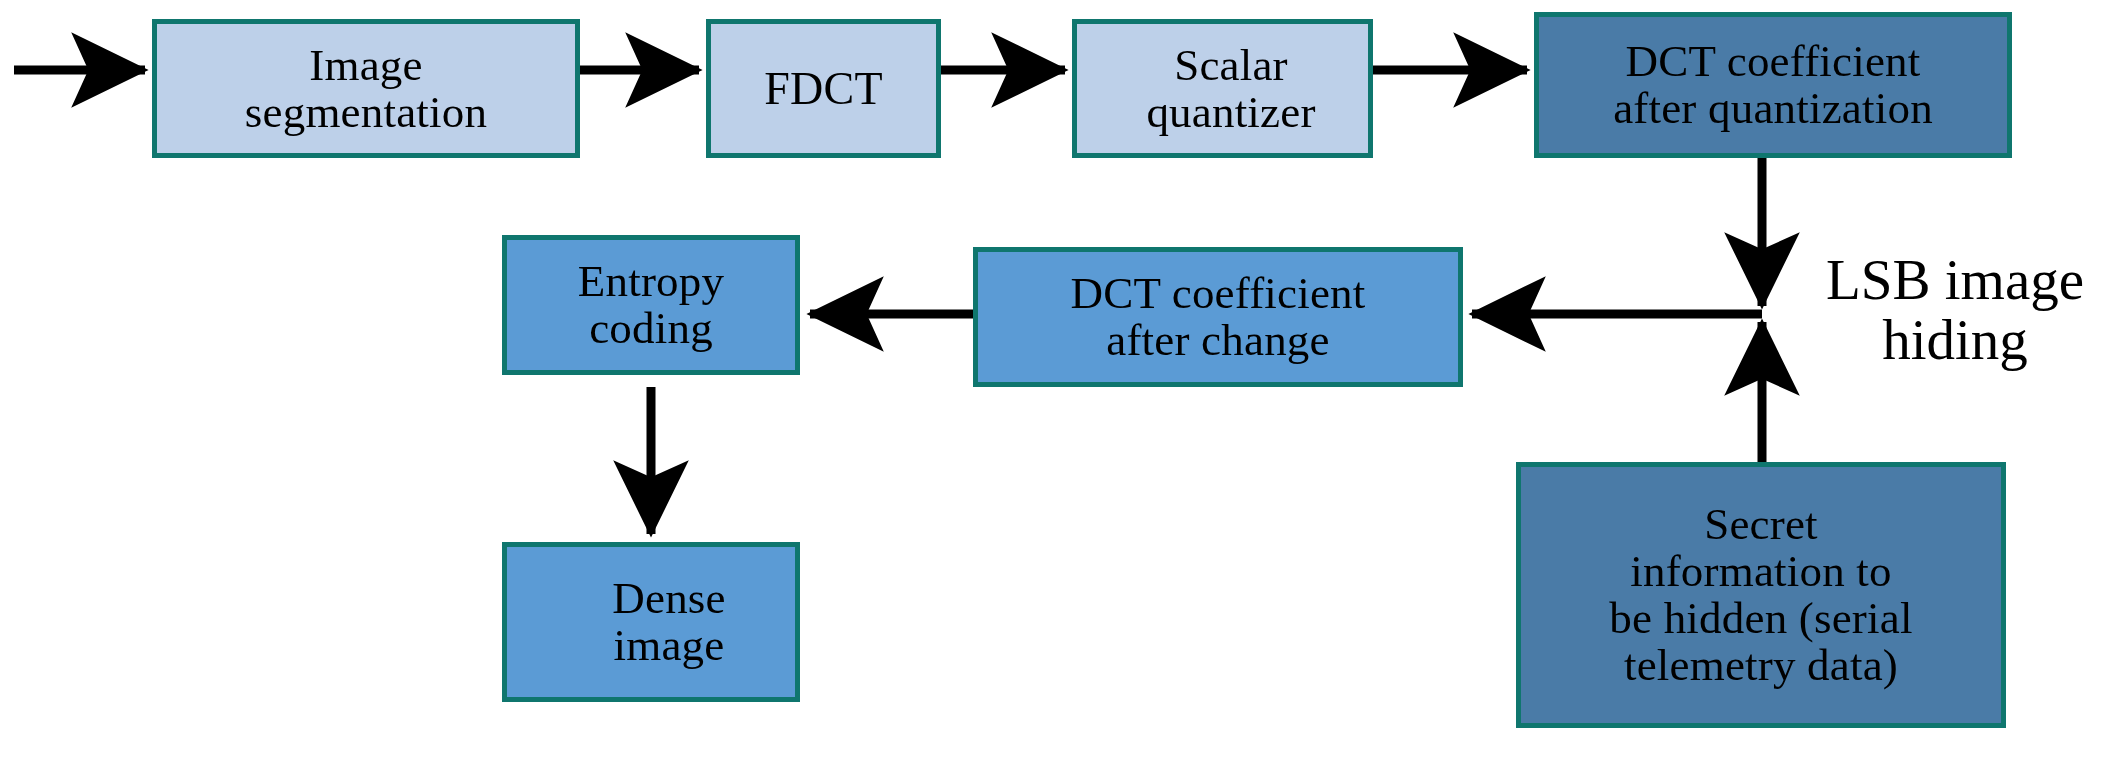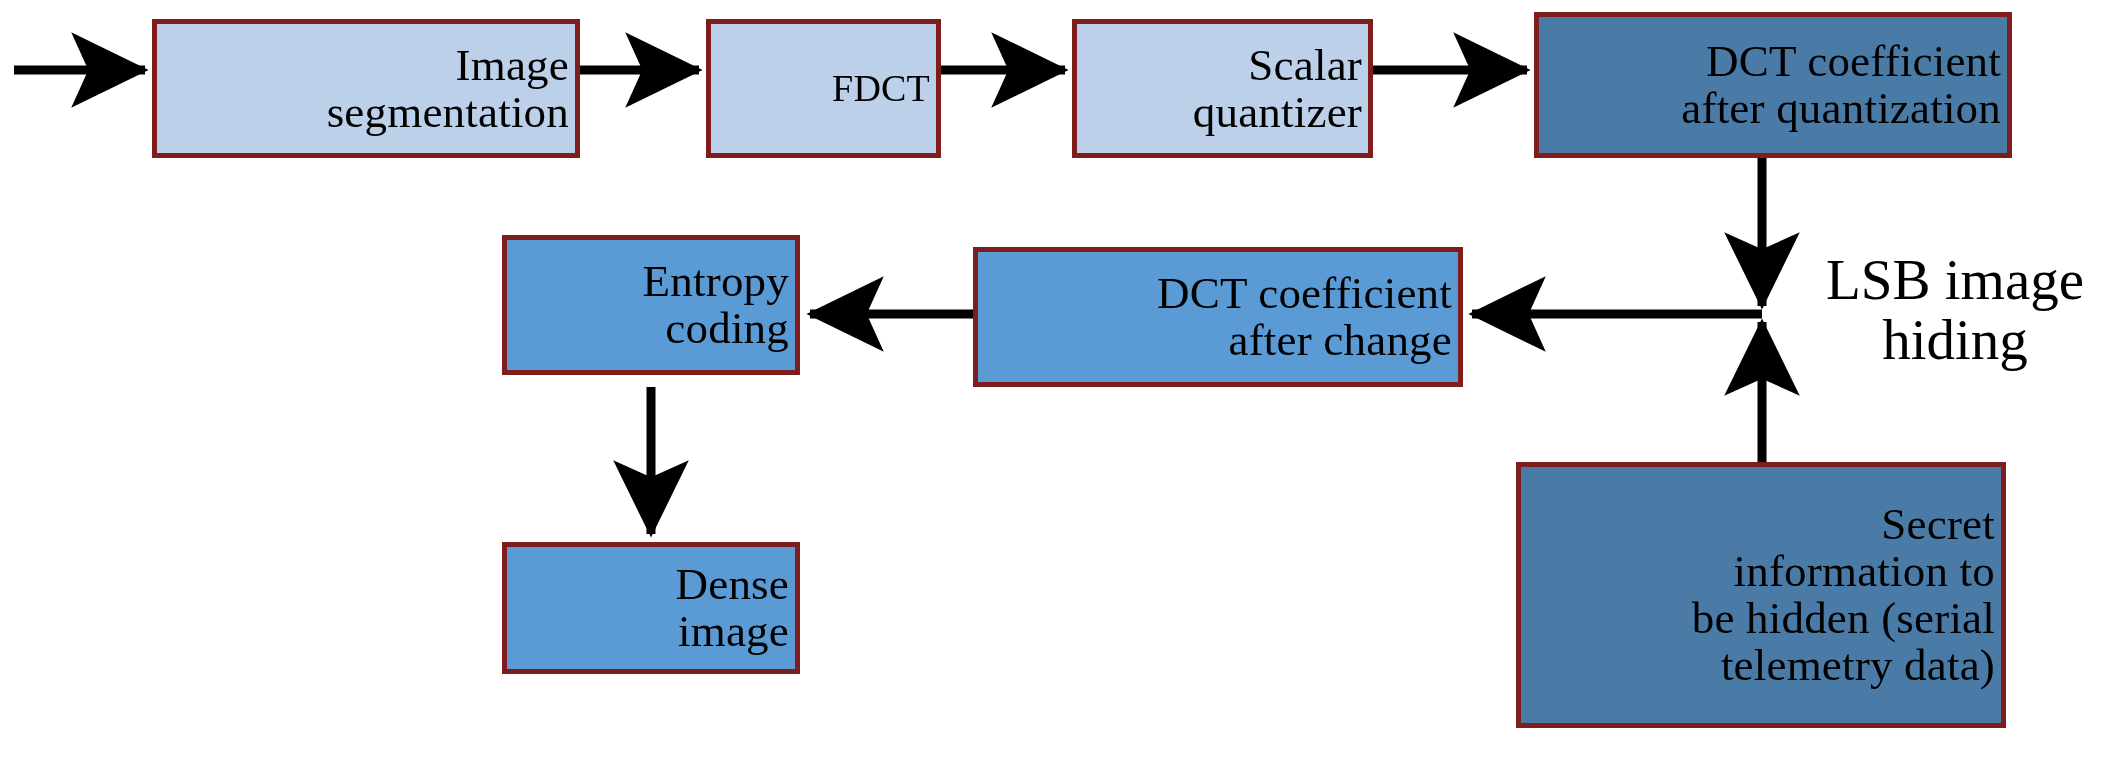--- a/index.html
+++ b/index.html
@@ -22,49 +22,49 @@
     position: absolute;
     left: 0;
     top: 0;
     width: 2128px;
     height: 781px;
     pointer-events: none;
   }
   .node {
     position: absolute;
     box-sizing: border-box;
-    border: 5px solid #7f1d1d;
+    border: 5px solid #0f766e;
     display: flex;
     align-items: center;
     justify-content: center;
-    text-align: right;
+    text-align: center;
     color: #000000;
     line-height: 1.04;
     letter-spacing: 0.2px;
     z-index: 2;
   }
   .node span {
     display: block;
     width: 100%;
     padding: 0 6px;
     box-sizing: border-box;
   }
   .fill-light  { background: #bdd0e9; }
   .fill-mid    { background: #5b9bd5; }
   .fill-dark   { background: #4a7ba7; }
 
   .n-imageseg  { left: 152px; top: 19px;  width: 428px; height: 139px; font-size: 45px; }
-  .n-fdct      { left: 706px; top: 19px;  width: 235px; height: 139px; font-size: 38px; }
+  .n-fdct      { left: 706px; top: 19px;  width: 235px; height: 139px; font-size: 46px; }
   .n-scalar    { left: 1072px; top: 19px; width: 301px; height: 139px; font-size: 45px; }
   .n-dctquant  { left: 1534px; top: 12px; width: 478px; height: 146px; font-size: 45px; }
 
   .n-entropy   { left: 502px;  top: 235px; width: 298px; height: 140px; font-size: 45px; }
   .n-dctchange { left: 973px;  top: 247px; width: 490px; height: 140px; font-size: 45px; }
 
-  .n-dense     { left: 502px;  top: 542px; width: 298px; height: 132px; font-size: 45px; padding-left: 36px; }
+  .n-dense     { left: 502px;  top: 542px; width: 298px; height: 160px; font-size: 45px; padding-left: 36px; }
   .n-secret    { left: 1516px; top: 462px; width: 490px; height: 266px; font-size: 45px; }
 
   .edge-label {
     position: absolute;
     color: #000000;
     font-size: 57px;
     line-height: 1.06;
     text-align: center;
     z-index: 2;
     white-space: pre-line;

